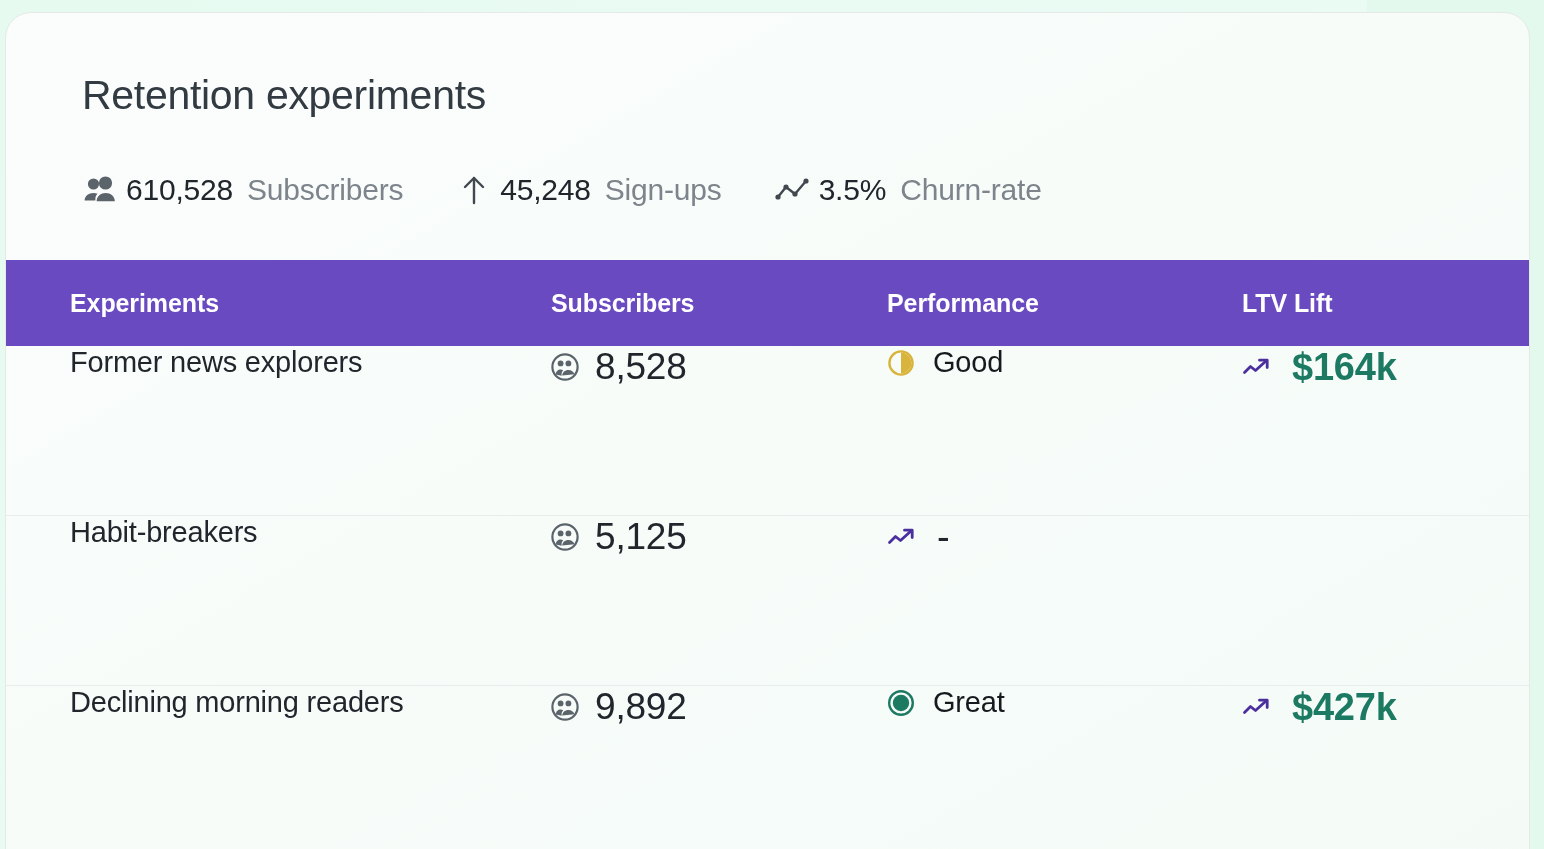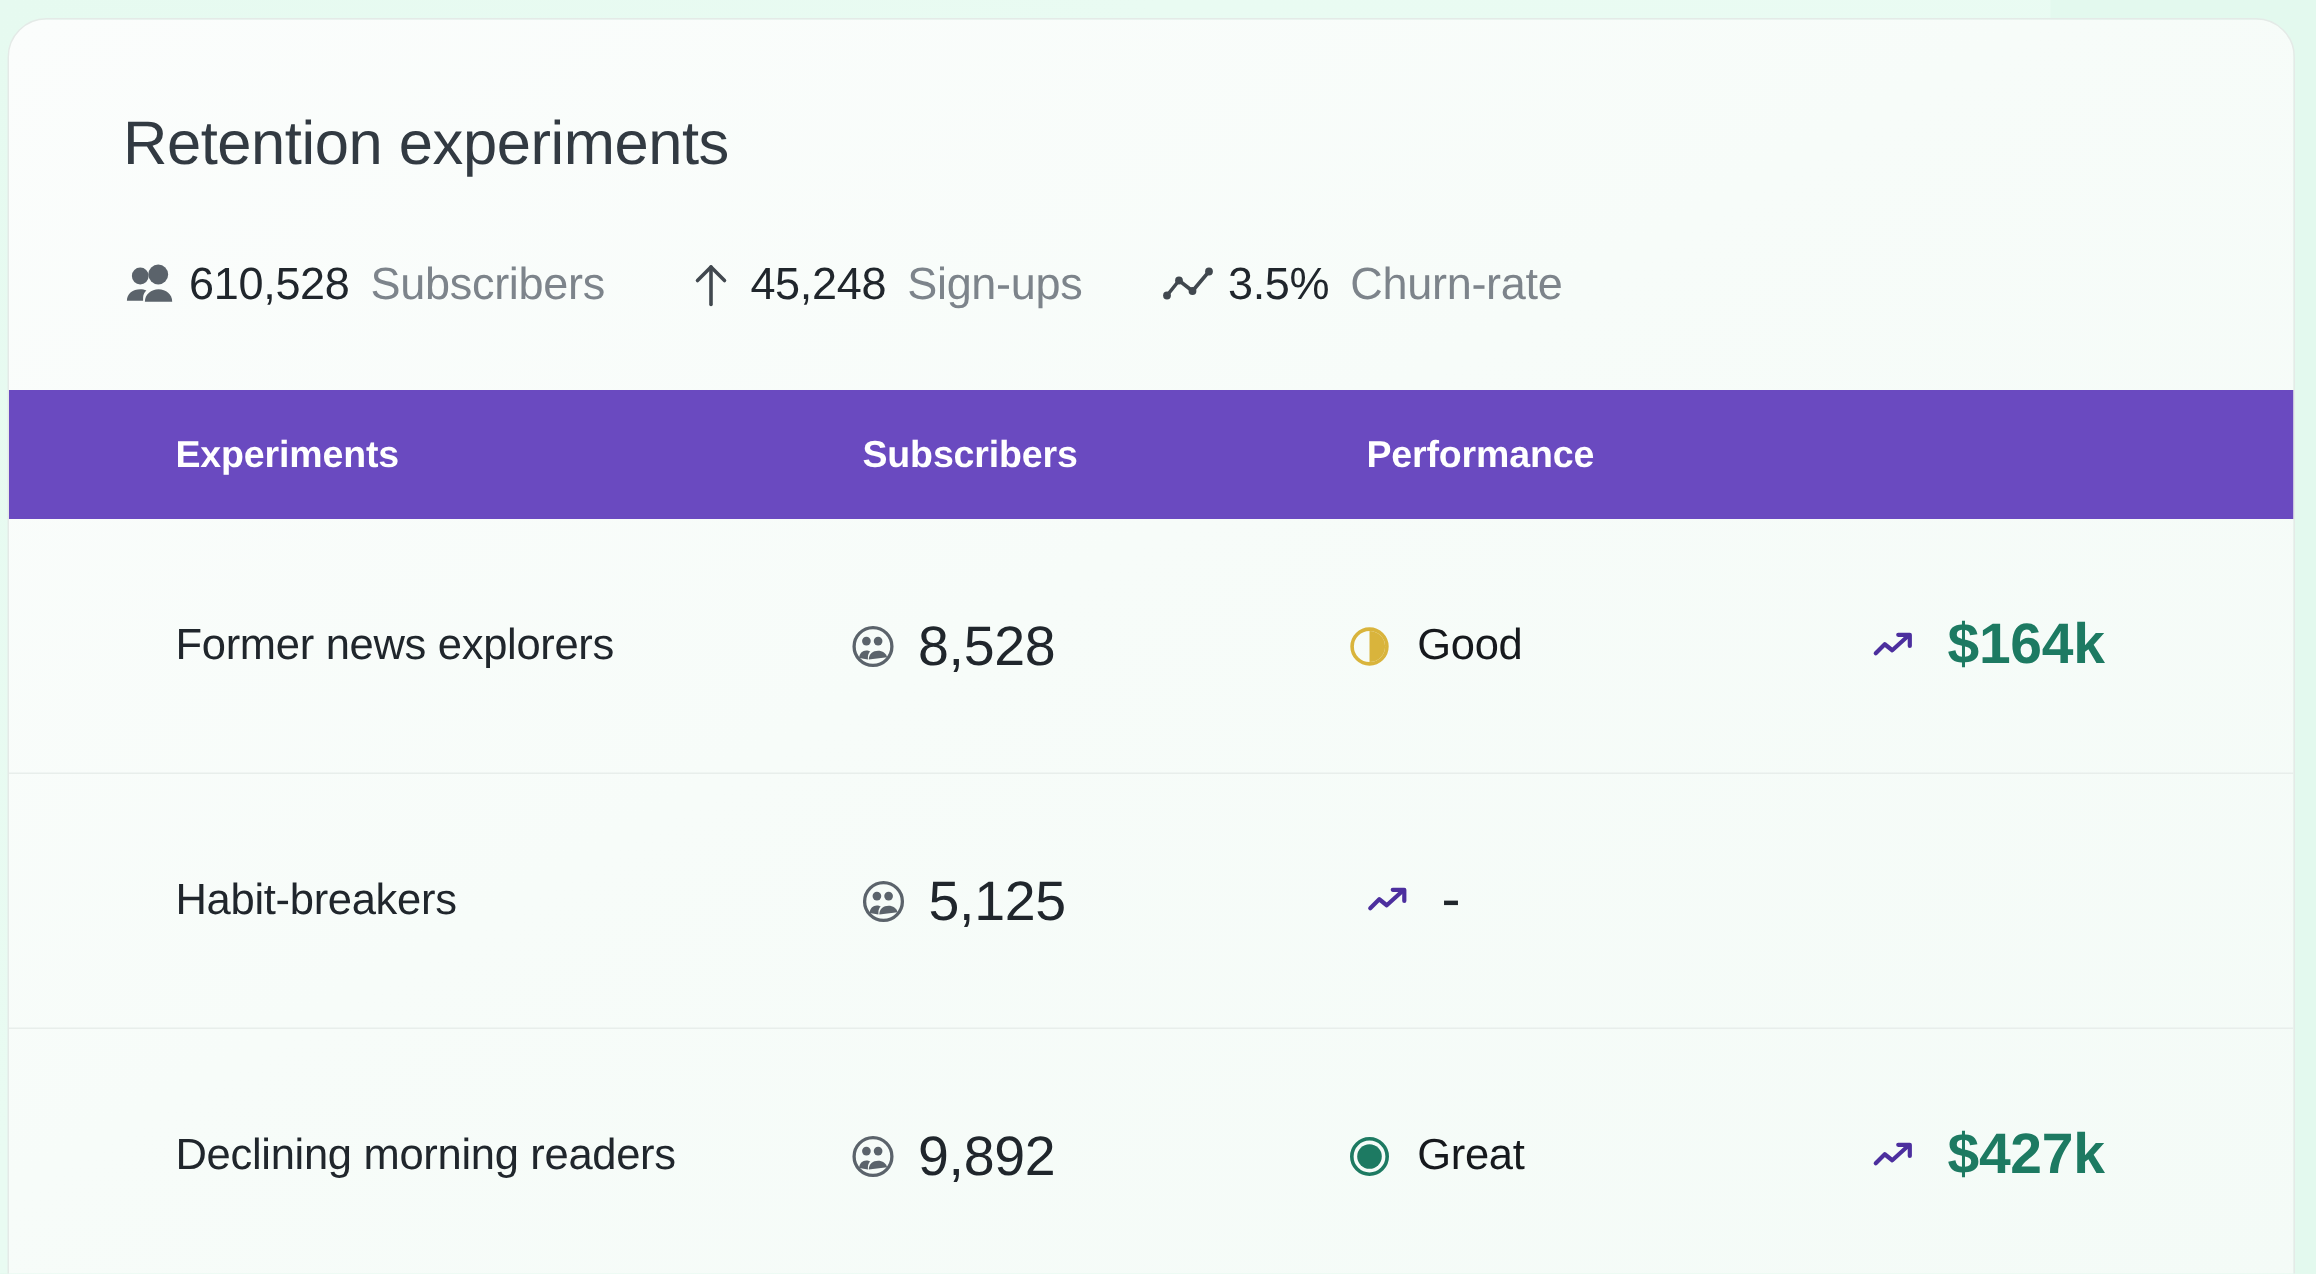--- a/index.html
+++ b/index.html
@@ -98,28 +98,28 @@
     height: 86px;
     background: #6a4ac0;
   }
   .thead .th {
     font-size: 25px;
     font-weight: bold;
     color: #ffffff;
     letter-spacing: -0.1px;
   }
 
-  .col-exp   { width: 545px; padding-left: 87px; box-sizing: border-box; margin-left: 24px; }
+  .col-exp   { width: 545px; padding-left: 64px; box-sizing: border-box; }
   .col-subs  { width: 336px; }
   .col-perf  { width: 355px; }
   .col-ltv   { width: 285px; }
 
   .trow {
     display: flex;
-    align-items: center;
+    align-items: flex-start;
     height: 169px;
     border-bottom: 1px solid #e8eeeb;
   }
   .trow:last-child { border-bottom: none; }
 
   .cell-exp {
     font-size: 29px;
     color: #20262c;
     letter-spacing: -0.2px;
     white-space: nowrap;
@@ -206,20 +206,21 @@
 
       </div>
     </div>
 
     <div class="table">
 
       <div class="thead">
         <div class="th col-exp">Experiments</div>
         <div class="th col-subs">Subscribers</div>
         <div class="th col-perf">Performance</div>
+        <div class="th col-ltv">LTV Lift</div>
       </div>
 
       <div class="trow">
         <div class="col-exp cell-exp">Former news explorers</div>
         <div class="col-subs">
           <div class="cell-inner">
             <span class="cell-icon">
               <svg width="28" height="28" viewBox="0 0 28 28" aria-hidden="true">
                 <circle cx="14" cy="14" r="12.6" fill="none" stroke="#5b636b" stroke-width="2.2"></circle>
                 <circle cx="9.6" cy="10.4" r="2.9" fill="#5b636b"></circle>

